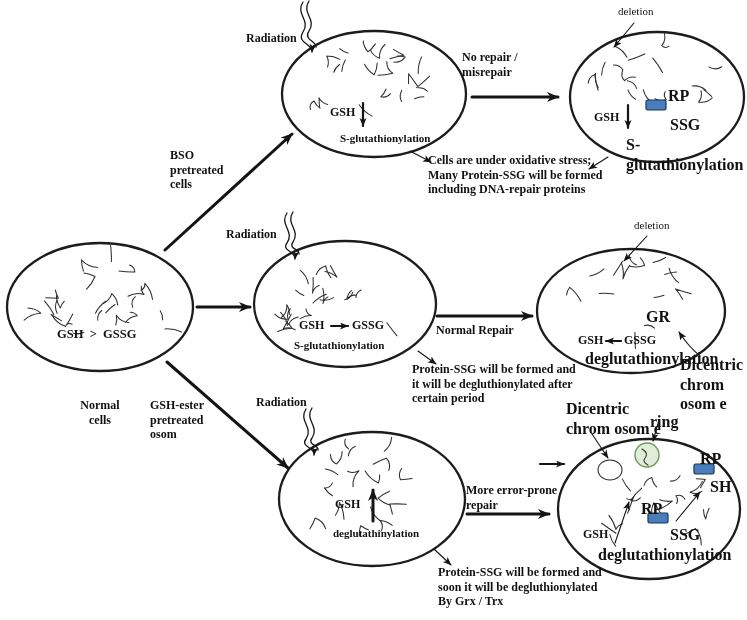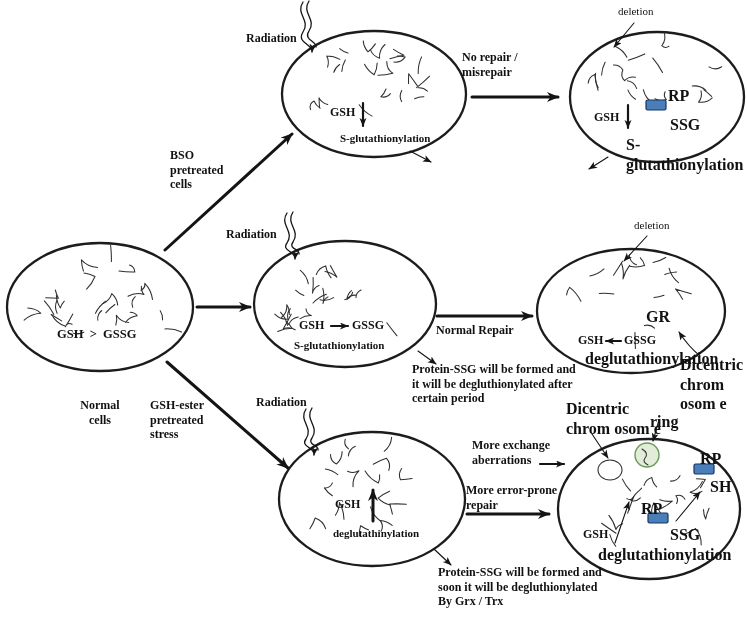--- a/index.html
+++ b/index.html
@@ -243,55 +243,56 @@
 
 <div class="lbl" style="left:246px;top:31px;">Radiation</div>
 <div class="lbl" style="left:226px;top:227px;">Radiation</div>
 <div class="lbl" style="left:256px;top:395px;">Radiation</div>
 
 <div class="lbl" style="left:170px;top:148px;">BSO
 pretreated
 cells</div>
 <div class="lbl" style="left:150px;top:398px;">GSH-ester
 pretreated
-stress</div>
+osom</div>
 
 <div class="lbl" style="left:57px;top:327px;font-size:12.5px;">GSH  &gt;  GSSG</div>
 <div class="lbl ctr" style="left:60px;top:372px;width:80px;">Normal
 cells</div>
 
 <div class="lbl" style="left:330px;top:105px;">GSH</div>
 <div class="lbl md" style="left:340px;top:132px;">S-glutathionylation</div>
 <div class="lbl" style="left:462px;top:50px;">No repair /
 misrepair</div>
 <div class="lbl reg" style="left:618px;top:5px;">deletion</div>
 <div class="lbl" style="left:594px;top:110px;">GSH</div>
 <div class="lbl sm" style="left:668px;top:86px;">RP</div>
 <div class="lbl sm" style="left:670px;top:115px;">SSG</div>
 <div class="lbl sm" style="left:626px;top:135px;">S-glutathionylation</div>
+<div class="lbl" style="left:428px;top:153px;">Cells are under oxidative stress;
+Many Protein-SSG will be formed
+including DNA-repair proteins</div>
 
 <div class="lbl" style="left:299px;top:318px;">GSH</div>
 <div class="lbl" style="left:352px;top:318px;">GSSG</div>
 <div class="lbl md" style="left:294px;top:339px;">S-glutathionylation</div>
 <div class="lbl" style="left:436px;top:323px;">Normal Repair</div>
 <div class="lbl reg" style="left:634px;top:219px;">deletion</div>
 <div class="lbl sm" style="left:608px;top:307px;margin-left:38px;">GR</div>
 <div class="lbl" style="left:578px;top:333px;">GSH</div>
 <div class="lbl" style="left:624px;top:333px;">GSSG</div>
 <div class="lbl sm" style="left:585px;top:349px;">deglutathionylation</div>
 <div class="lbl sm" style="left:680px;top:355px;">Dicentric
 chrom osom e</div>
 <div class="lbl" style="left:412px;top:362px;">Protein-SSG will be formed and
 it will be degluthionylated after
 certain period</div>
 
 <div class="lbl" style="left:335px;top:497px;">GSH</div>
 <div class="lbl md" style="left:333px;top:527px;">deglutathinylation</div>
-<div class="lbl" style="left:472px;top:438px;">More exchange
-aberrations</div>
 <div class="lbl" style="left:466px;top:483px;">More error-prone
 repair</div>
 <div class="lbl sm" style="left:566px;top:399px;">Dicentric
 chrom osom e</div>
 <div class="lbl sm" style="left:650px;top:404px;margin-top:8px;">ring</div>
 <div class="lbl sm" style="left:700px;top:449px;">RP</div>
 <div class="lbl sm" style="left:710px;top:477px;">SH</div>
 <div class="lbl sm" style="left:641px;top:499px;">RP</div>
 <div class="lbl sm" style="left:670px;top:525px;">SSG</div>
 <div class="lbl" style="left:583px;top:527px;">GSH</div>

